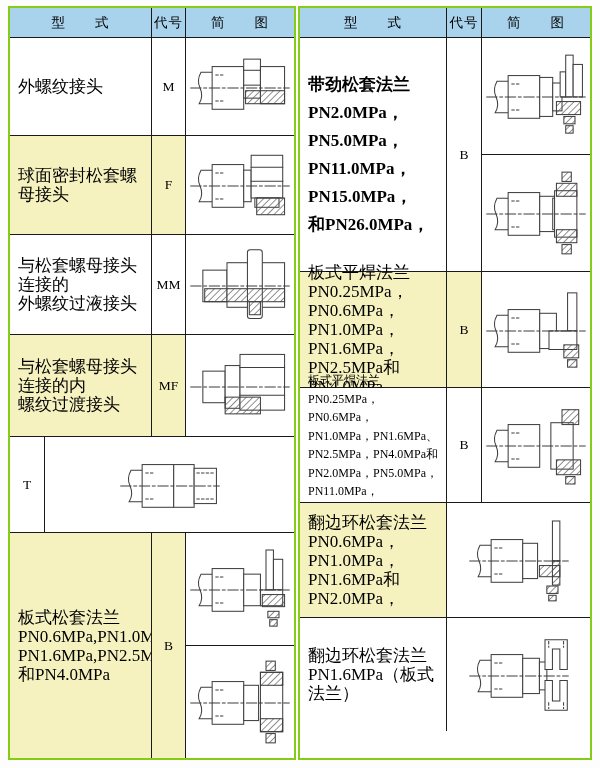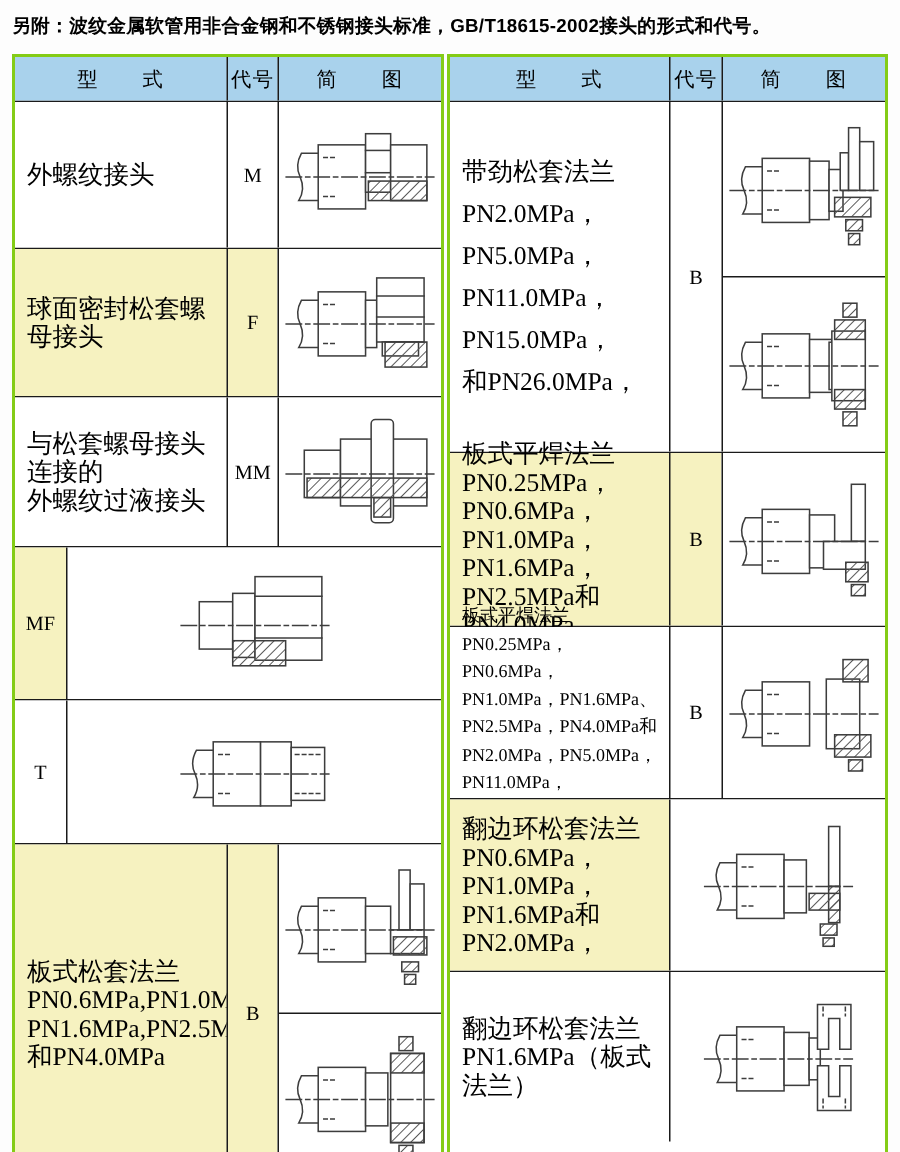--- a/index.html
+++ b/index.html
@@ -31,42 +31,41 @@
     padding:3px 4px 3px 8px;font-size:17px;line-height:19px;white-space:pre-line;}
   .rt .c-type{width:146px;}
   .c-code{width:34px;flex:none;display:flex;align-items:center;justify-content:center;
     font-size:13.5px;}
   .rt .c-code{width:35px;}
   .c-diag{flex:1;display:flex;flex-direction:column;padding:0;}
   .hdr .c-type,.hdr .c-code,.hdr .c-diag{padding:0;line-height:normal;white-space:normal;}
   .sub{flex:1;display:flex;align-items:center;justify-content:center;}
   .sub + .sub{border-top:1px solid #1a1a1a;}
   [data-hl="true"]{background:var(--ylw,#f6f2c0);}
-  .lh28{line-height:28px;}
+  .lh28{line-height:28px;font-weight:bold;}
   .lh18{line-height:18.5px;font-size:12px;}
   
   .diag svg .s{stroke:#3d3d3d;stroke-width:1.1;fill:#fff;stroke-linecap:square;}
   .diag svg line.s{fill:none;}
   .diag svg .hh{fill:url(#hpat);}
   .diag svg .cl{stroke-dasharray:11 3 3 3;fill:none;}
   .diag svg .dt{stroke-dasharray:2.5 2.5;fill:none;}
 </style>
 </head>
 <body>
 
 <svg width="0" height="0" style="position:absolute" aria-hidden="true">
   <defs>
     <pattern id="hpat" width="5" height="5" patternUnits="userSpaceOnUse" patternTransform="rotate(45)">
       <line x1="0" y1="0" x2="0" y2="5" stroke="#555" stroke-width="1.4"></line>
     </pattern>
   </defs>
 </svg>
 
 <div class="page">
-  <div class="title">另附：波纹金属软管用非合金钢和不锈钢接头标准，GB/T18615-2002接头的形式和代号。</div>
 
   <div class="tables">
 
     <div class="half lt">
       <div class="row hdr">
         <div class="cell c-type">型　　式</div>
         <div class="cell c-code">代号</div>
         <div class="cell c-diag">简　　图</div>
       </div>
 
@@ -125,20 +124,22 @@
                 <rect x="64" y="8" width="16" height="74" rx="3" class="s"></rect>
                 <rect x="18" y="50" width="86" height="14" class="s hh"></rect>
                 <rect x="66" y="64" width="12" height="14" class="s hh"></rect>
                 <line x1="3" y1="47" x2="109" y2="47" class="s cl"></line>
               </svg>
             </div>
         </div>
       </div>
 
       <div class="row" style="height:102px">
+        <div class="cell c-type" data-hl="true">与松套螺母接头连接的内
+螺纹过渡接头</div>
         <div class="cell c-code" data-hl="true">MF</div>
         <div class="cell c-diag">
           <div class="sub diag">
               <svg viewBox="0 0 112 92" width="104" height="86">
                 <rect x="16" y="30" width="24" height="34" rx="0" class="s"></rect>
                 <rect x="40" y="24" width="16" height="46" rx="0" class="s"></rect>
                 <rect x="56" y="12" width="48" height="60" rx="0" class="s"></rect>
                 <line x1="56" y1="26" x2="104" y2="26" class="s "></line>
                 <line x1="56" y1="56" x2="104" y2="56" class="s "></line>
                 <rect x="40" y="58" width="38" height="18" class="s hh"></rect>

